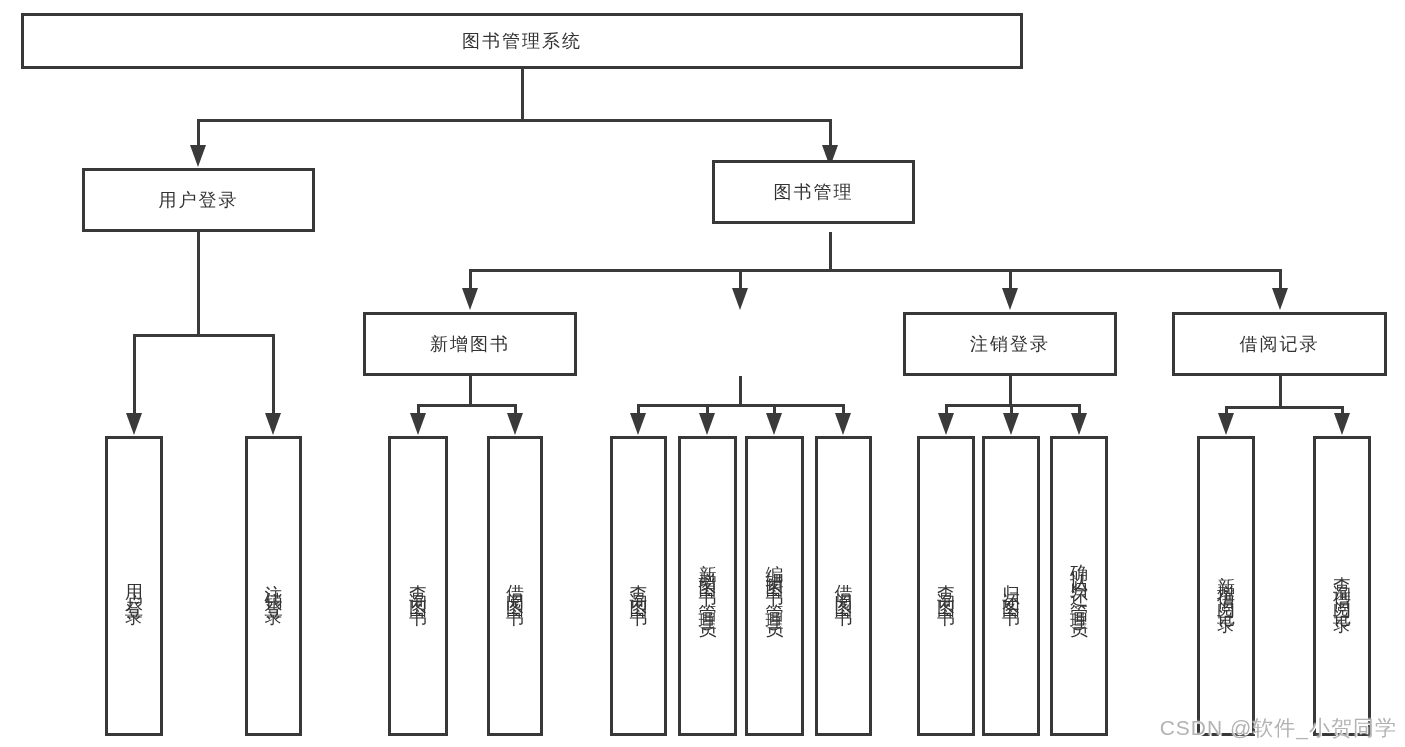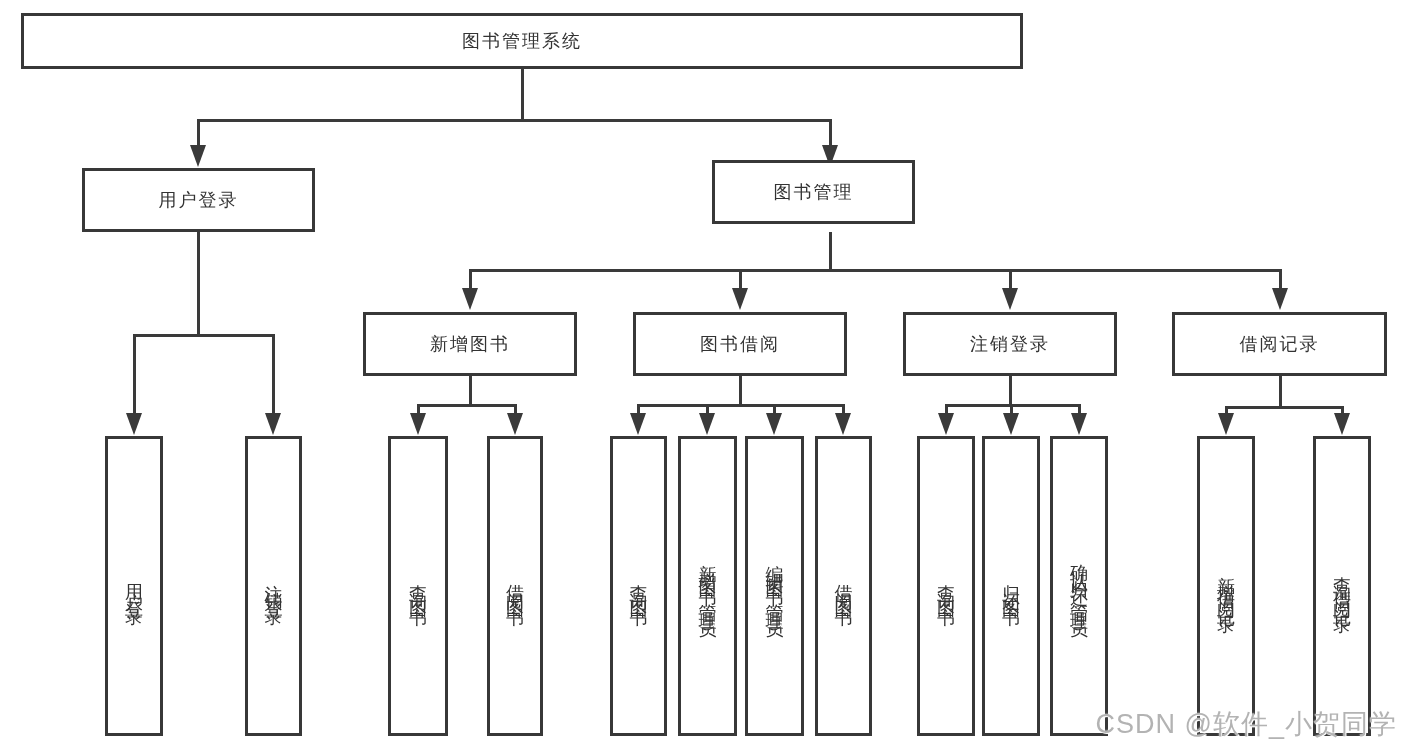--- a/index.html
+++ b/index.html
@@ -53,21 +53,21 @@
     width: 0;
     height: 0;
     border-left: 8px solid transparent;
     border-right: 8px solid transparent;
     border-top: 22px solid var(--line-color);
   }
   .watermark {
     position: absolute;
     right: 8px;
     bottom: 5px;
-    font-size: 27px;
+    font-size: 21px;
     color: var(--watermark-color);
     text-shadow: 0 0 2px #ffffff, 1px 1px 0 #ffffff;
     z-index: 10;
     letter-spacing: 1px;
     white-space: nowrap;
   }
 </style>
 </head>
 <body>
 
@@ -132,23 +132,20 @@
       </div>
       <div class="node" style="left: 82px; top: 168px; width: 233px; height: 64px;">
         <span class="node-label">用户登录</span>
       </div>
       <div class="node" style="left: 712px; top: 160px; width: 203px; height: 64px;">
         <span class="node-label">图书管理</span>
       </div>
       <div class="node" style="left: 363px; top: 312px; width: 214px; height: 64px;">
         <span class="node-label">新增图书</span>
       </div>
-      <div class="node" style="left: 633px; top: 312px; width: 214px; height: 64px;">
-        <span class="node-label">图书借阅</span>
-      </div>
       <div class="node" style="left: 903px; top: 312px; width: 214px; height: 64px;">
         <span class="node-label">注销登录</span>
       </div>
       <div class="node" style="left: 1172px; top: 312px; width: 215px; height: 64px;">
         <span class="node-label">借阅记录</span>
       </div>
       <div class="node vertical" style="left: 105px; top: 436px; width: 58px; height: 300px;">
         <span class="node-label">用户登录</span>
       </div>
       <div class="node vertical" style="left: 245px; top: 436px; width: 57px; height: 300px;">

